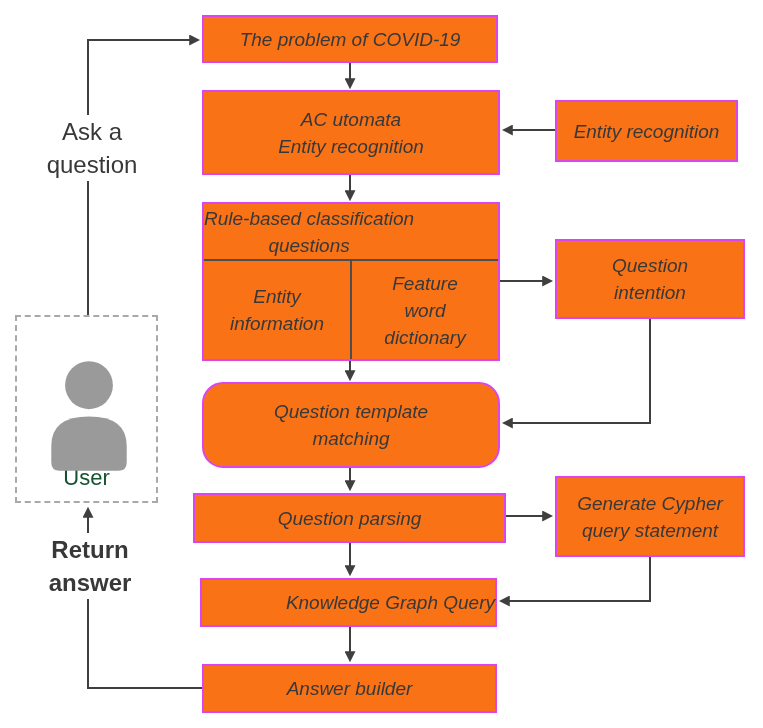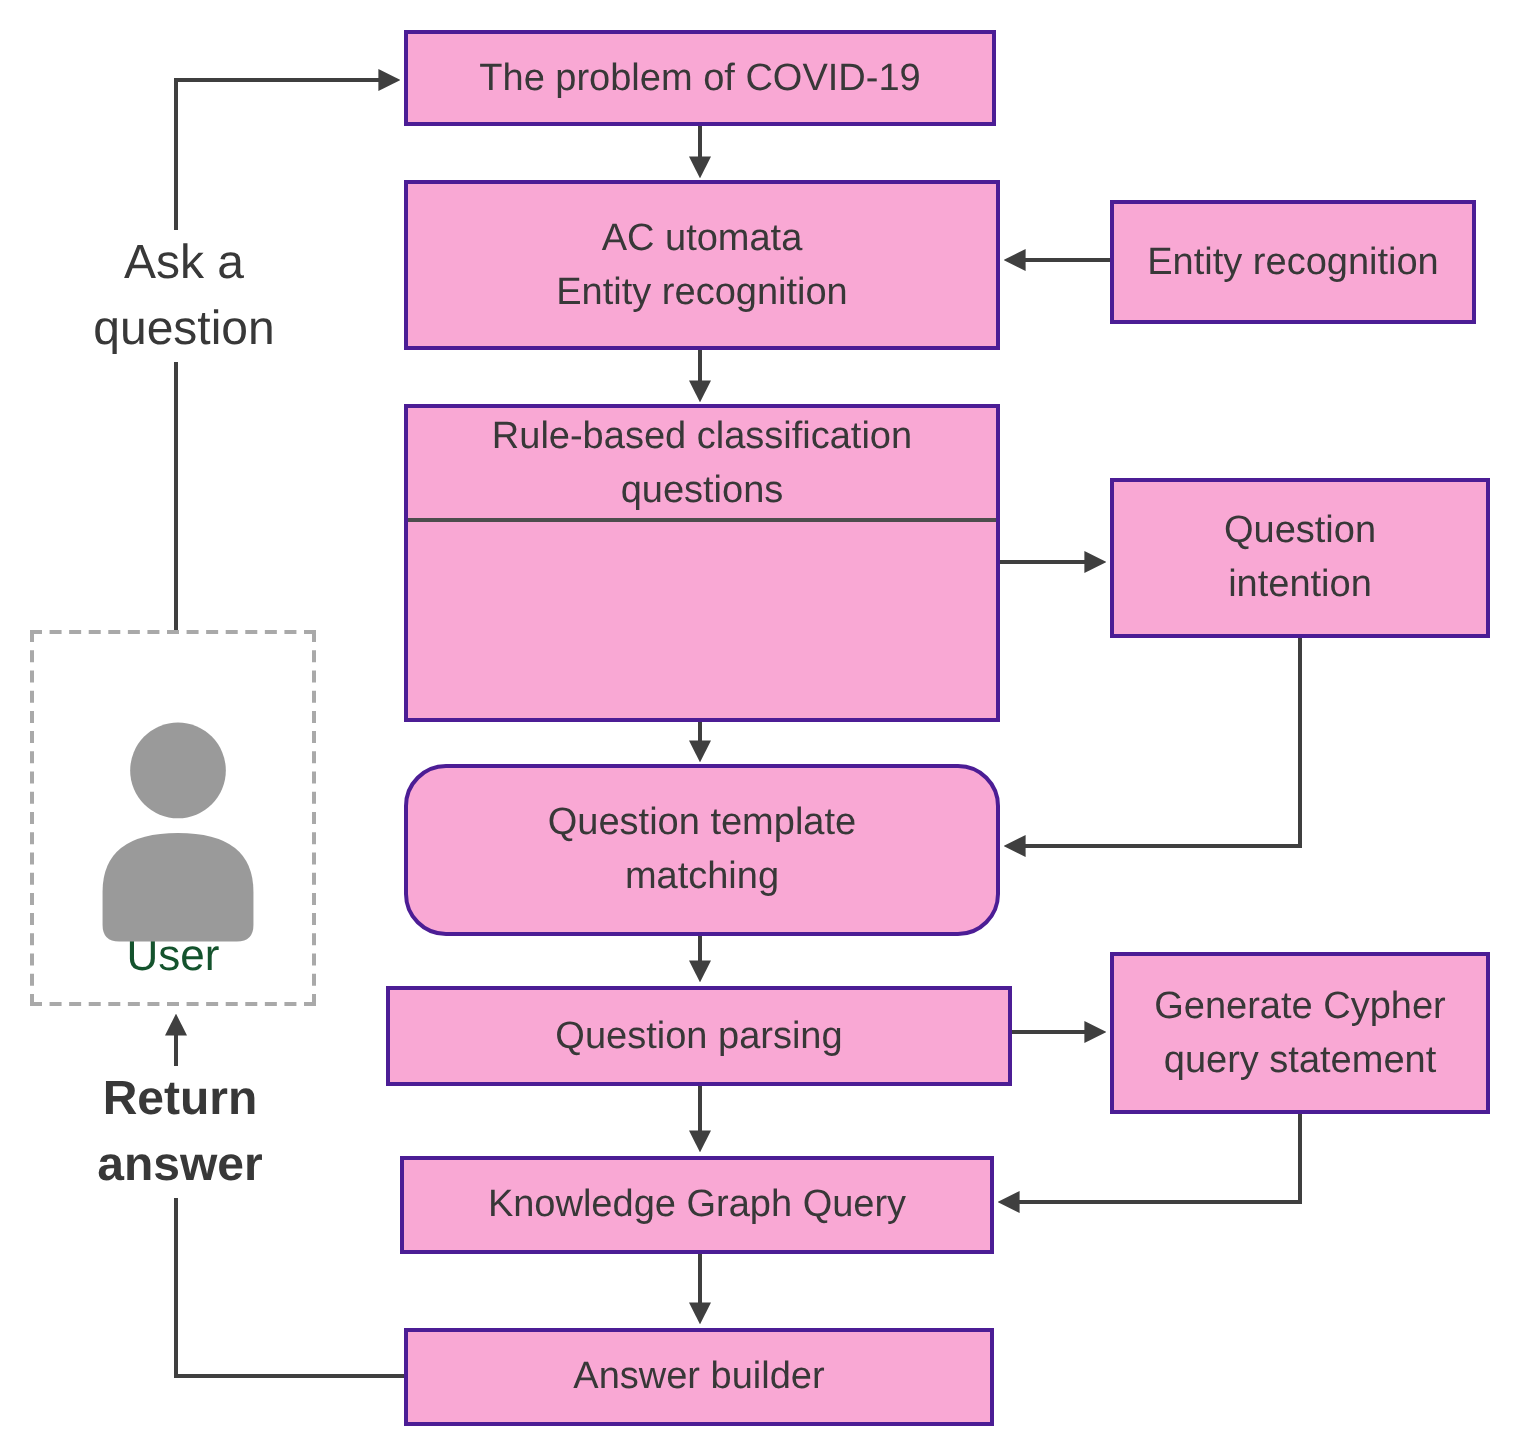--- a/index.html
+++ b/index.html
@@ -13,55 +13,56 @@
     overflow: hidden;
   }
   svg.edge-layer {
     position: absolute;
     left: 0; top: 0;
     z-index: 1;
   }
   .node {
     position: absolute;
     box-sizing: border-box;
-    border: 2px solid #4c1d95;
-    background: #f9a8d4;
+    border: 2px solid #d946ef;
+    background: #f97316;
     display: flex;
     align-items: center;
     justify-content: center;
     text-align: center;
     z-index: 2;
+    font-style: italic;
   }
   .label {
     white-space: pre-line;
     font-size: 19px;
     line-height: 27px;
     color: #383838;
   }
   
   .n-problem   { left: 202px; top: 15px;  width: 296px; height: 48px; }
   .n-ac        { left: 202px; top: 90px;  width: 298px; height: 85px; }
   .n-template  { left: 202px; top: 382px; width: 298px; height: 86px; border-radius: 21px; }
   .n-parsing   { left: 193px; top: 493px; width: 313px; height: 50px; }
-  .n-knowledge { left: 200px; top: 578px; width: 297px; height: 49px; }
+  .n-knowledge { left: 200px; top: 578px; width: 297px; height: 49px; justify-content: flex-end; }
   .n-answer    { left: 202px; top: 664px; width: 295px; height: 49px; }
   
   .n-entitydict { left: 555px; top: 100px; width: 183px; height: 62px; }
   .n-intention  { left: 555px; top: 239px; width: 190px; height: 80px; }
   .n-cypher     { left: 555px; top: 476px; width: 190px; height: 81px; }
   
   .n-rule {
     left: 202px; top: 202px; width: 298px; height: 159px;
     display: block; padding: 0;
   }
   .rule-header {
     box-sizing: border-box;
     height: 57px;
     border-bottom: 2px solid #4d4d4d;
-    display: flex; align-items: center; justify-content: center;
+    display: flex; align-items: center; 
     text-align: center;
   }
   .rule-row { display: flex; height: 98px; }
   .rule-cell {
     box-sizing: border-box;
     display: flex; align-items: center; justify-content: center;
     text-align: center;
   }
   .rule-cell.left  { width: 146px; }
   .rule-cell.right { flex: 1; border-left: 2px solid #4d4d4d; }
@@ -128,20 +129,31 @@
   <div class="node n-ac">
     <span class="label">AC utomata
 Entity recognition</span>
   </div>
 
   <div class="node n-rule">
     <div class="rule-header">
       <span class="label">Rule-based classification
 questions</span>
     </div>
+    <div class="rule-row">
+      <div class="rule-cell left">
+        <span class="label">Entity
+information</span>
+      </div>
+      <div class="rule-cell right">
+        <span class="label">Feature
+word
+dictionary</span>
+      </div>
+    </div>
   </div>
 
   <div class="node n-template">
     <span class="label">Question template
 matching</span>
   </div>
 
   <div class="node n-parsing">
     <span class="label">Question parsing</span>
   </div>

